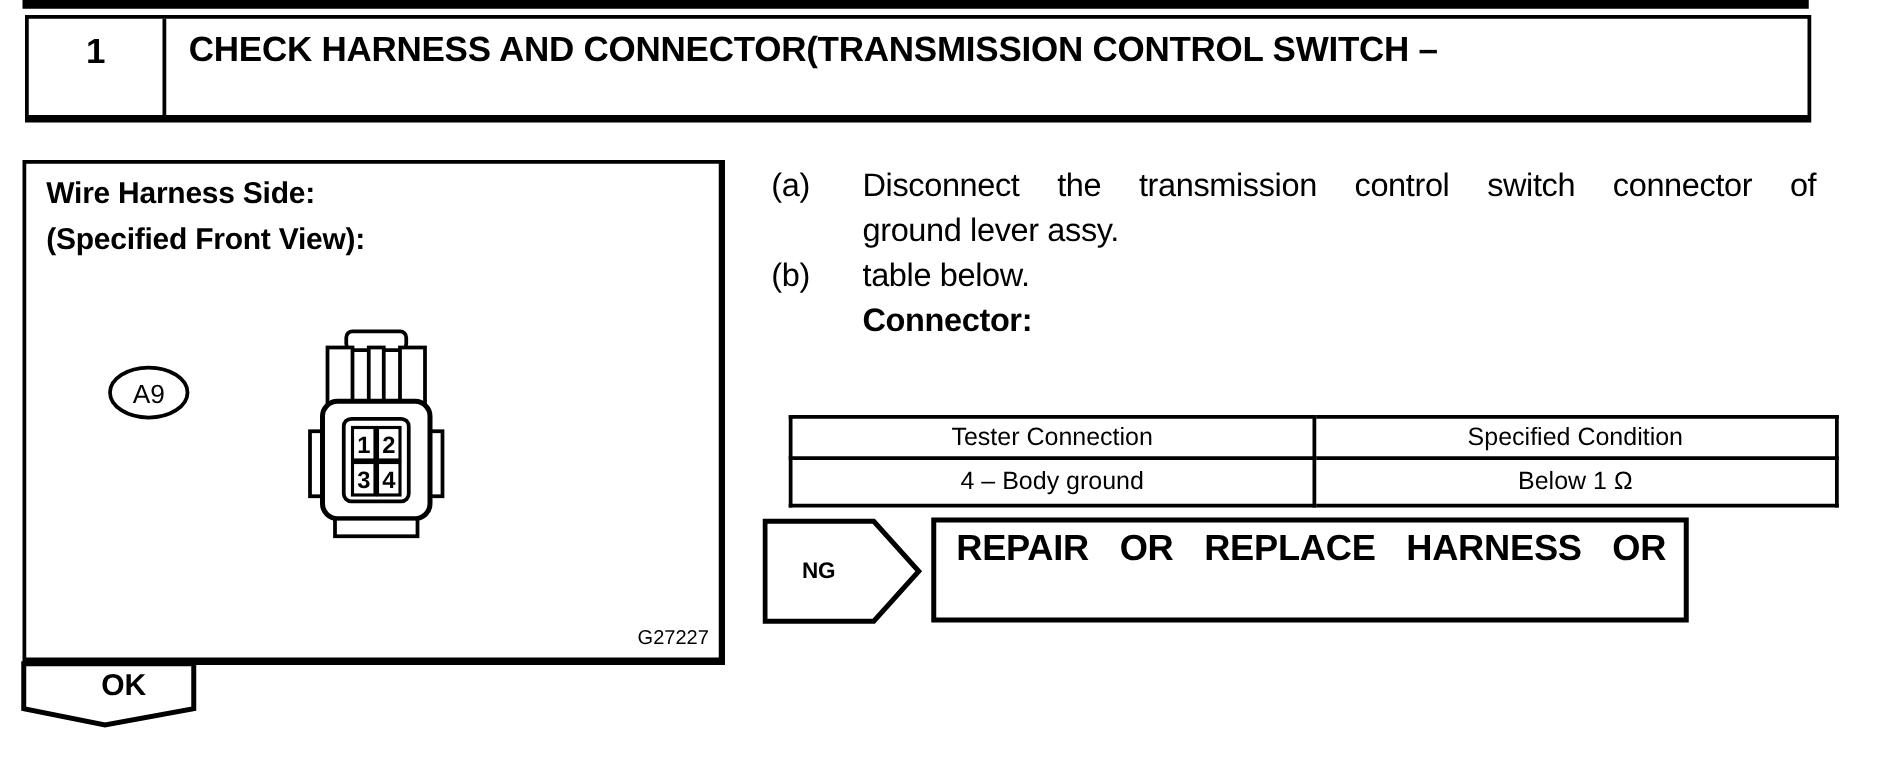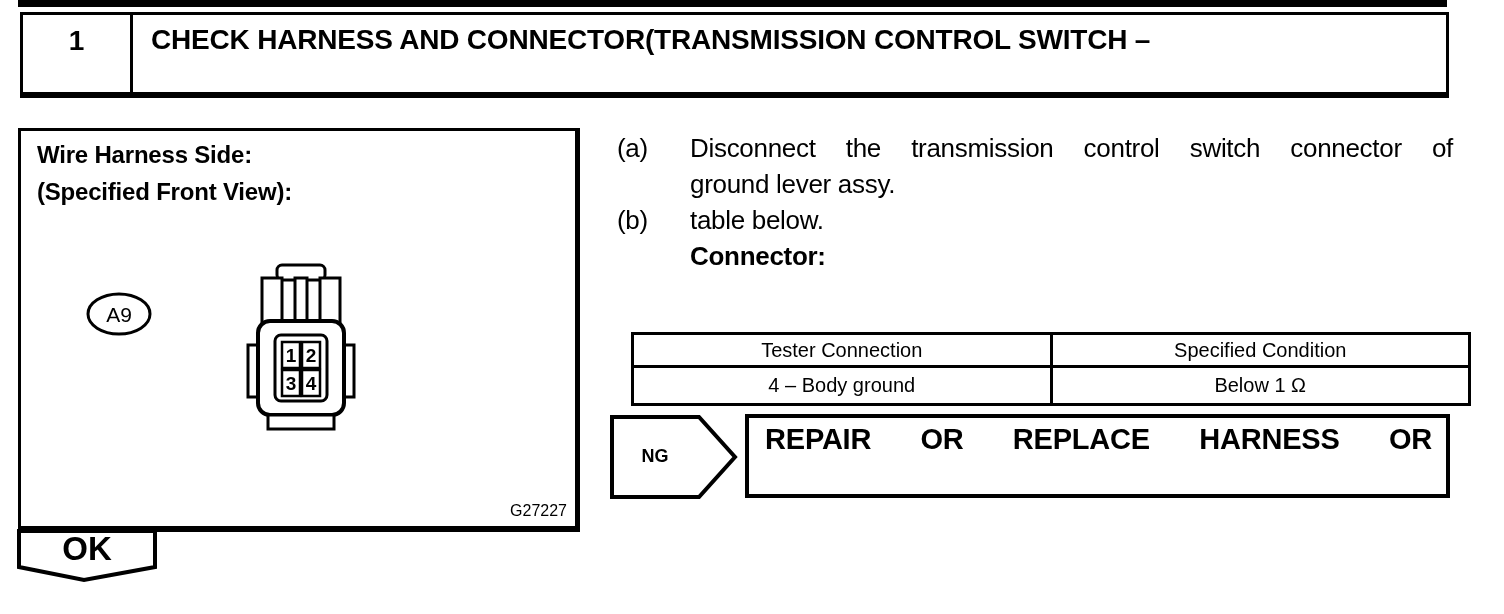--- a/index.html
+++ b/index.html
@@ -61,27 +61,27 @@
   }
   .spec-table th { height:30px; }
   .spec-table td { height:35px; }
 
   
   .ng-label {
     left:612px; top:417px; width:86px; height:78px; display:flex;
     align-items:center; justify-content:center; font-size:18px; font-weight:700;
   }
   .ng-box {
-    left:745px; top:414px; width:705px; height:84px; box-sizing:border-box;
+    left:745px; top:414px; width:606px; height:84px; box-sizing:border-box;
     border:4px solid #000; padding:5px 14px 0 16px;
     font-size:29px; font-weight:700; line-height:32px; letter-spacing:-0.2px;
   }
   .ok-label {
-    left:16px; top:531px; width:142px; height:36px; display:flex;
-    align-items:center; justify-content:center; font-size:33px; font-weight:700;
+    left:28px; top:531px; width:142px; height:36px; display:flex;
+    align-items:center; justify-content:center; font-size:24px; font-weight:700;
   }
 </style>
 </head>
 <body>
 
 <div class="page">
 
   <div class="abs top-rule"></div>
 
   <div class="abs step-header">

